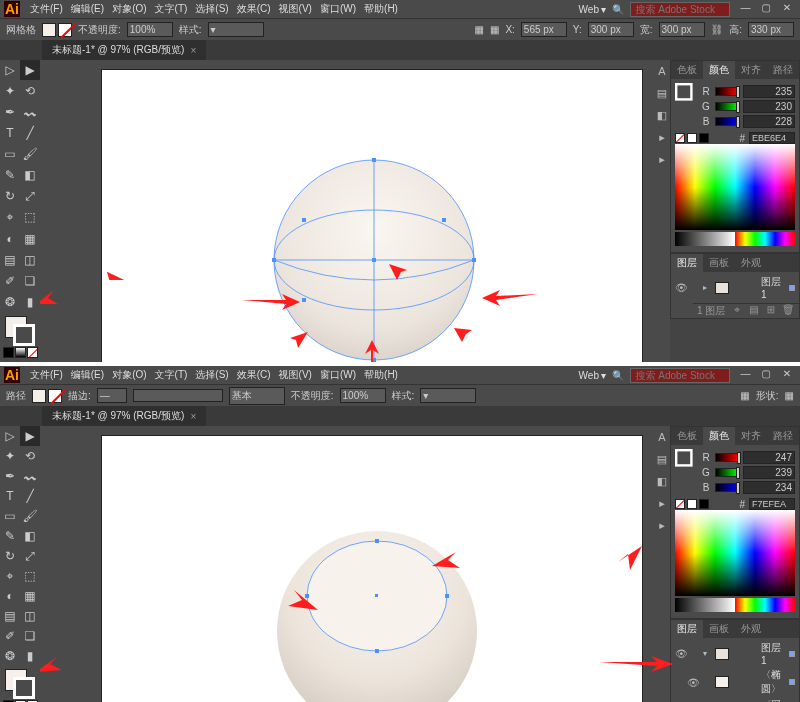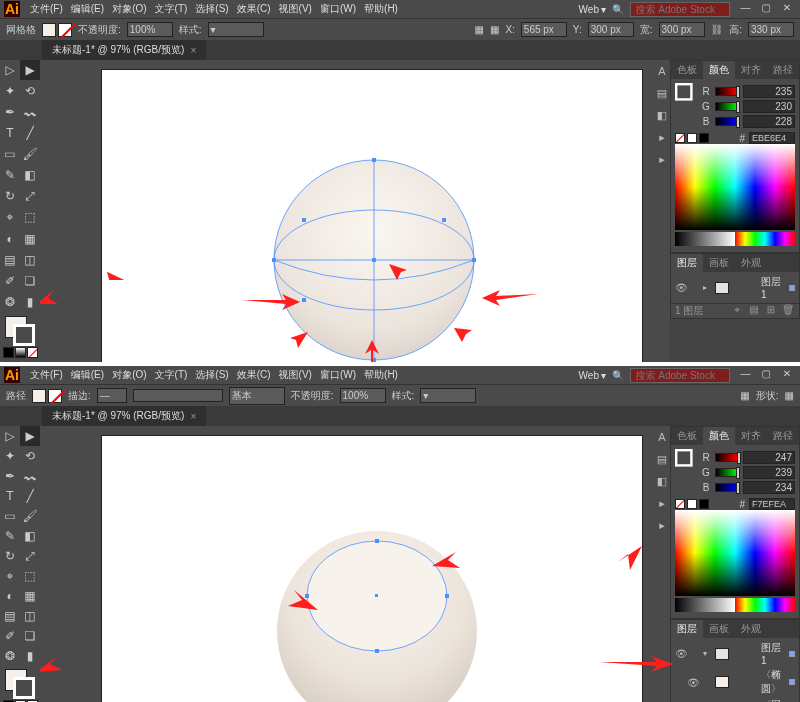--- a/index.html
+++ b/index.html
@@ -78,21 +78,21 @@
   .layers-body { padding: 2px 0; }
   .layer-row { display: flex; align-items: center; gap: 4px; padding: 1px 4px; font-size: 10px; color: #ddd; }
   .layer-row .eye { width: 12px; color: #bbb; }
   .layer-row .lock { width: 8px; }
   .layer-row .sw { width: 14px; height: 12px; border: 1px solid #222; display:inline-block; }
   .layer-row .tri { color: #bbb; width: 8px; font-size: 8px; }
   .layer-row .name { flex: 1; padding-left: 28px; }
   .layer-row .sel { width: 6px; height: 6px; border: 1px solid #999; }
   .layer-row .sel.filled { background: #7aa2ff; }
   .sub { padding-left: 16px; }
-  .footer { display: flex; justify-content: space-between; padding: 0 4px; font-size: 10px; color: #999; border-top: 1px solid #333; }
+  .footer { display: flex; justify-content: space-between; padding: 0 4px; font-size: 10px; color: #999; border-top: 1px solid #333; margin-left: 22px; }
   .layer-footer-icons { display: flex; gap: 3px; }
   .layer-footer-icons span { width: 14px; text-align: center; }
   .red-arrow { position: absolute; color: #ff1d1d; }
   svg.arrow-shape path { fill: #ff1d1d; }
   .canvas-inner { position: absolute; }
 </style>
 </head>
 <body>
 
 <div class="app">

